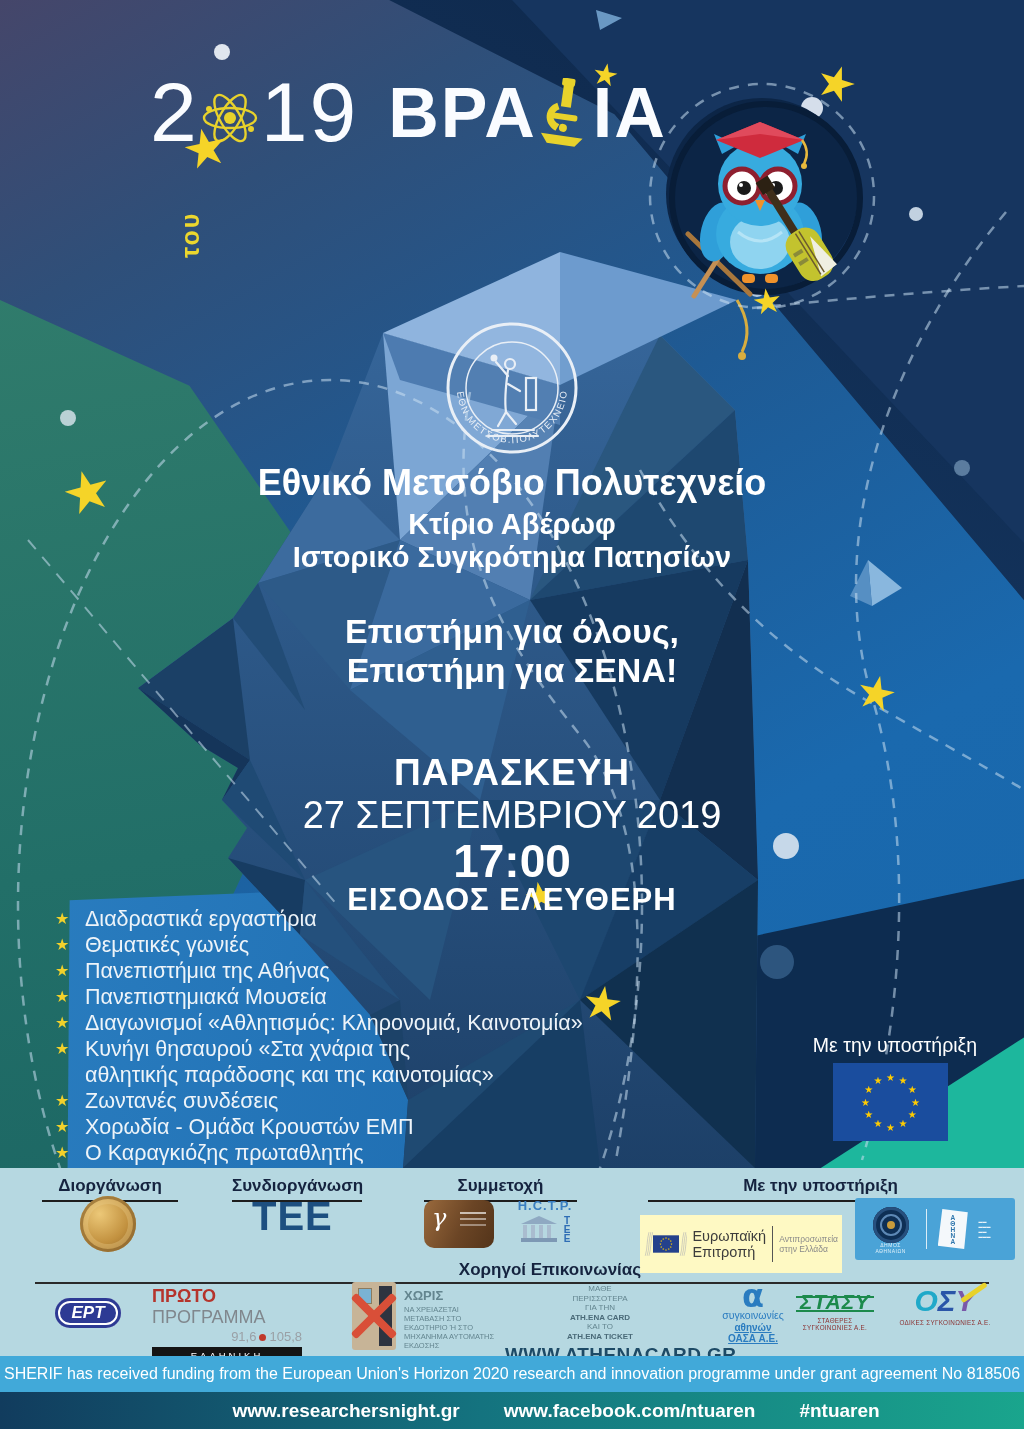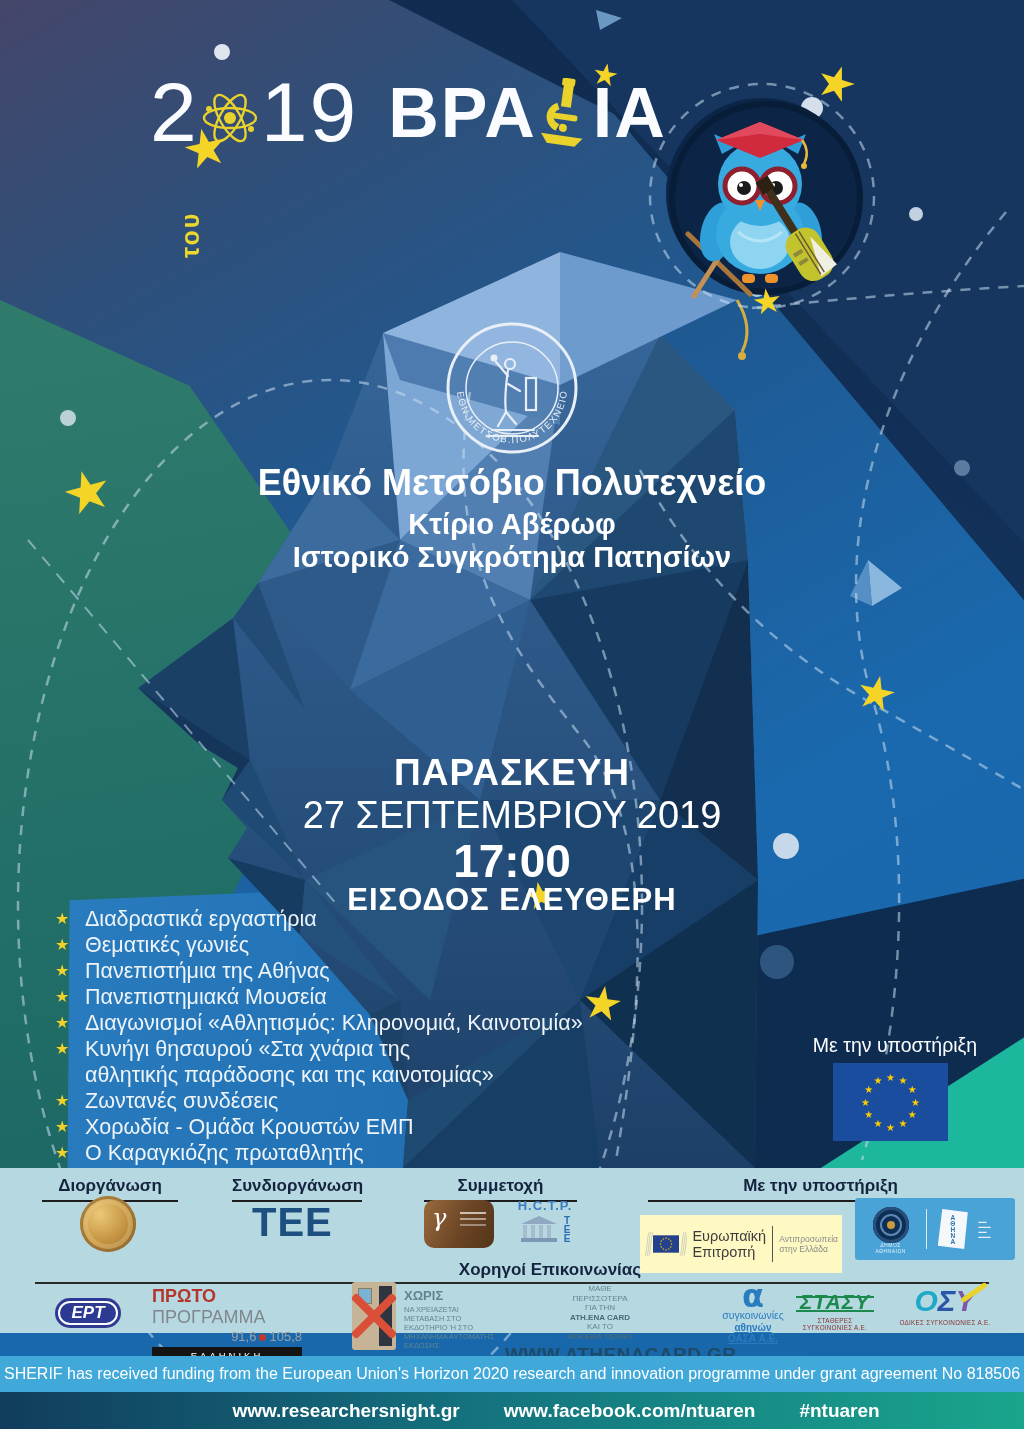--- a/index.html
+++ b/index.html
@@ -40,27 +40,27 @@
   
   .acts{left:55px;top:906px;width:600px;}
   .act{display:flex;line-height:26px;}
   .act .bstar{width:30px;color:#f2d12b;font-size:16px;font-family:"DejaVu Sans",sans-serif;}
   .act .atext{color:#eef4f9;font-size:21.5px;}
   .act.cont{margin-left:30px;}
   
   .support-label{left:790px;top:1034px;width:210px;text-align:center;color:#fff;font-size:19.5px;}
   .eu-flag{left:833px;top:1063px;}
   
-  .band1{left:0;top:1168px;width:1024px;height:165px;background:#b6d8e1;color:#15233f;}
+  .band1{left:0;top:1168px;width:1024px;height:188px;background:#b6d8e1;color:#15233f;}
   .colhead{position:absolute;top:8px;font-size:17px;font-weight:bold;text-align:center;
     border-bottom:2px solid #1d1d1d;padding-bottom:4px;color:#15233f;}
   .medal{position:absolute;left:80px;top:28px;width:56px;height:56px;border-radius:50%;
     background:radial-gradient(circle at 35% 32%,#ecc878,#c2913f 55%,#8c6124 95%);
     box-shadow:inset 0 0 0 3px rgba(120,80,25,.55), inset 0 0 0 8px rgba(235,205,140,.35);}
-  .tee{position:absolute;left:252px;top:32px;font-size:40px;font-weight:bold;color:#1d4f80;letter-spacing:1px;}
+  .tee{position:absolute;left:252px;top:26px;font-size:40px;font-weight:bold;color:#1d4f80;letter-spacing:1px;}
   .cardlogo{position:absolute;left:424px;top:32px;width:70px;height:48px;border-radius:10px;
     background:linear-gradient(115deg,#9a6a3d,#6b4525 55%,#53341a);}
   .cardlogo::after{content:"γ";position:absolute;left:8px;top:4px;color:#fff;font-size:24px;font-style:italic;font-family:"DejaVu Serif",serif;}
   .cardlogo::before{content:"";position:absolute;right:8px;top:12px;width:26px;height:2px;background:rgba(255,255,255,.65);box-shadow:0 6px 0 rgba(255,255,255,.5),0 12px 0 rgba(255,255,255,.4);}
   .hctp{position:absolute;left:506px;top:30px;width:78px;text-align:center;}
   .hctp .ht{font-size:13px;font-weight:bold;color:#3a7fc2;letter-spacing:1px;}
   .hctp .hrow{display:flex;justify-content:center;align-items:center;margin-top:2px;}
   .hctp .vtee{writing-mode:vertical-lr;text-orientation:upright;font-size:10px;font-weight:bold;color:#2e6db5;line-height:10px;margin-left:3px;letter-spacing:-2px;}
   .eclogo{position:absolute;left:640px;top:47px;width:202px;height:58px;background:#fef9c3;display:flex;align-items:center;padding:0 4px;box-sizing:border-box;}
   .ecname{font-size:14.5px;color:#3c3c3c;line-height:16px;margin-left:5px;}
@@ -306,20 +306,24 @@
       <rect x="84" y="60" width="10" height="32"></rect>
       <path d="M50,112 L92,112"></path>
         <path d="M46,118 L96,118"></path>
     </g>
     <circle cx="52" cy="40" r="3.5" fill="#e9eff6"></circle>
   </svg>
 
   <div class="a ctext t-institution">Εθνικό Μετσόβιο Πολυτεχνείο</div>
   <div class="a ctext t-building">Κτίριο Αβέρωφ</div>
   <div class="a ctext t-complex">Ιστορικό Συγκρότημα Πατησίων</div>
+  <div class="a ctext t-slogan">
+    <div>Επιστήμη για όλους,</div>
+    <div>Επιστήμη για ΣΕΝΑ!</div>
+  </div>
   <div class="a ctext t-day">ΠΑΡΑΣΚΕΥΗ</div>
   <div class="a ctext t-date">27 ΣΕΠΤΕΜΒΡΙΟΥ 2019</div>
   <div class="a ctext t-time">17:00</div>
   <div class="a ctext t-adm">ΕΙΣΟΔΟΣ ΕΛΕΥΘΕΡΗ</div>
 
   <div class="a acts">
     <div class="act">
         <span class="bstar">★</span>
         <span class="atext">Διαδραστικά εργαστήρια</span>
       </div>

